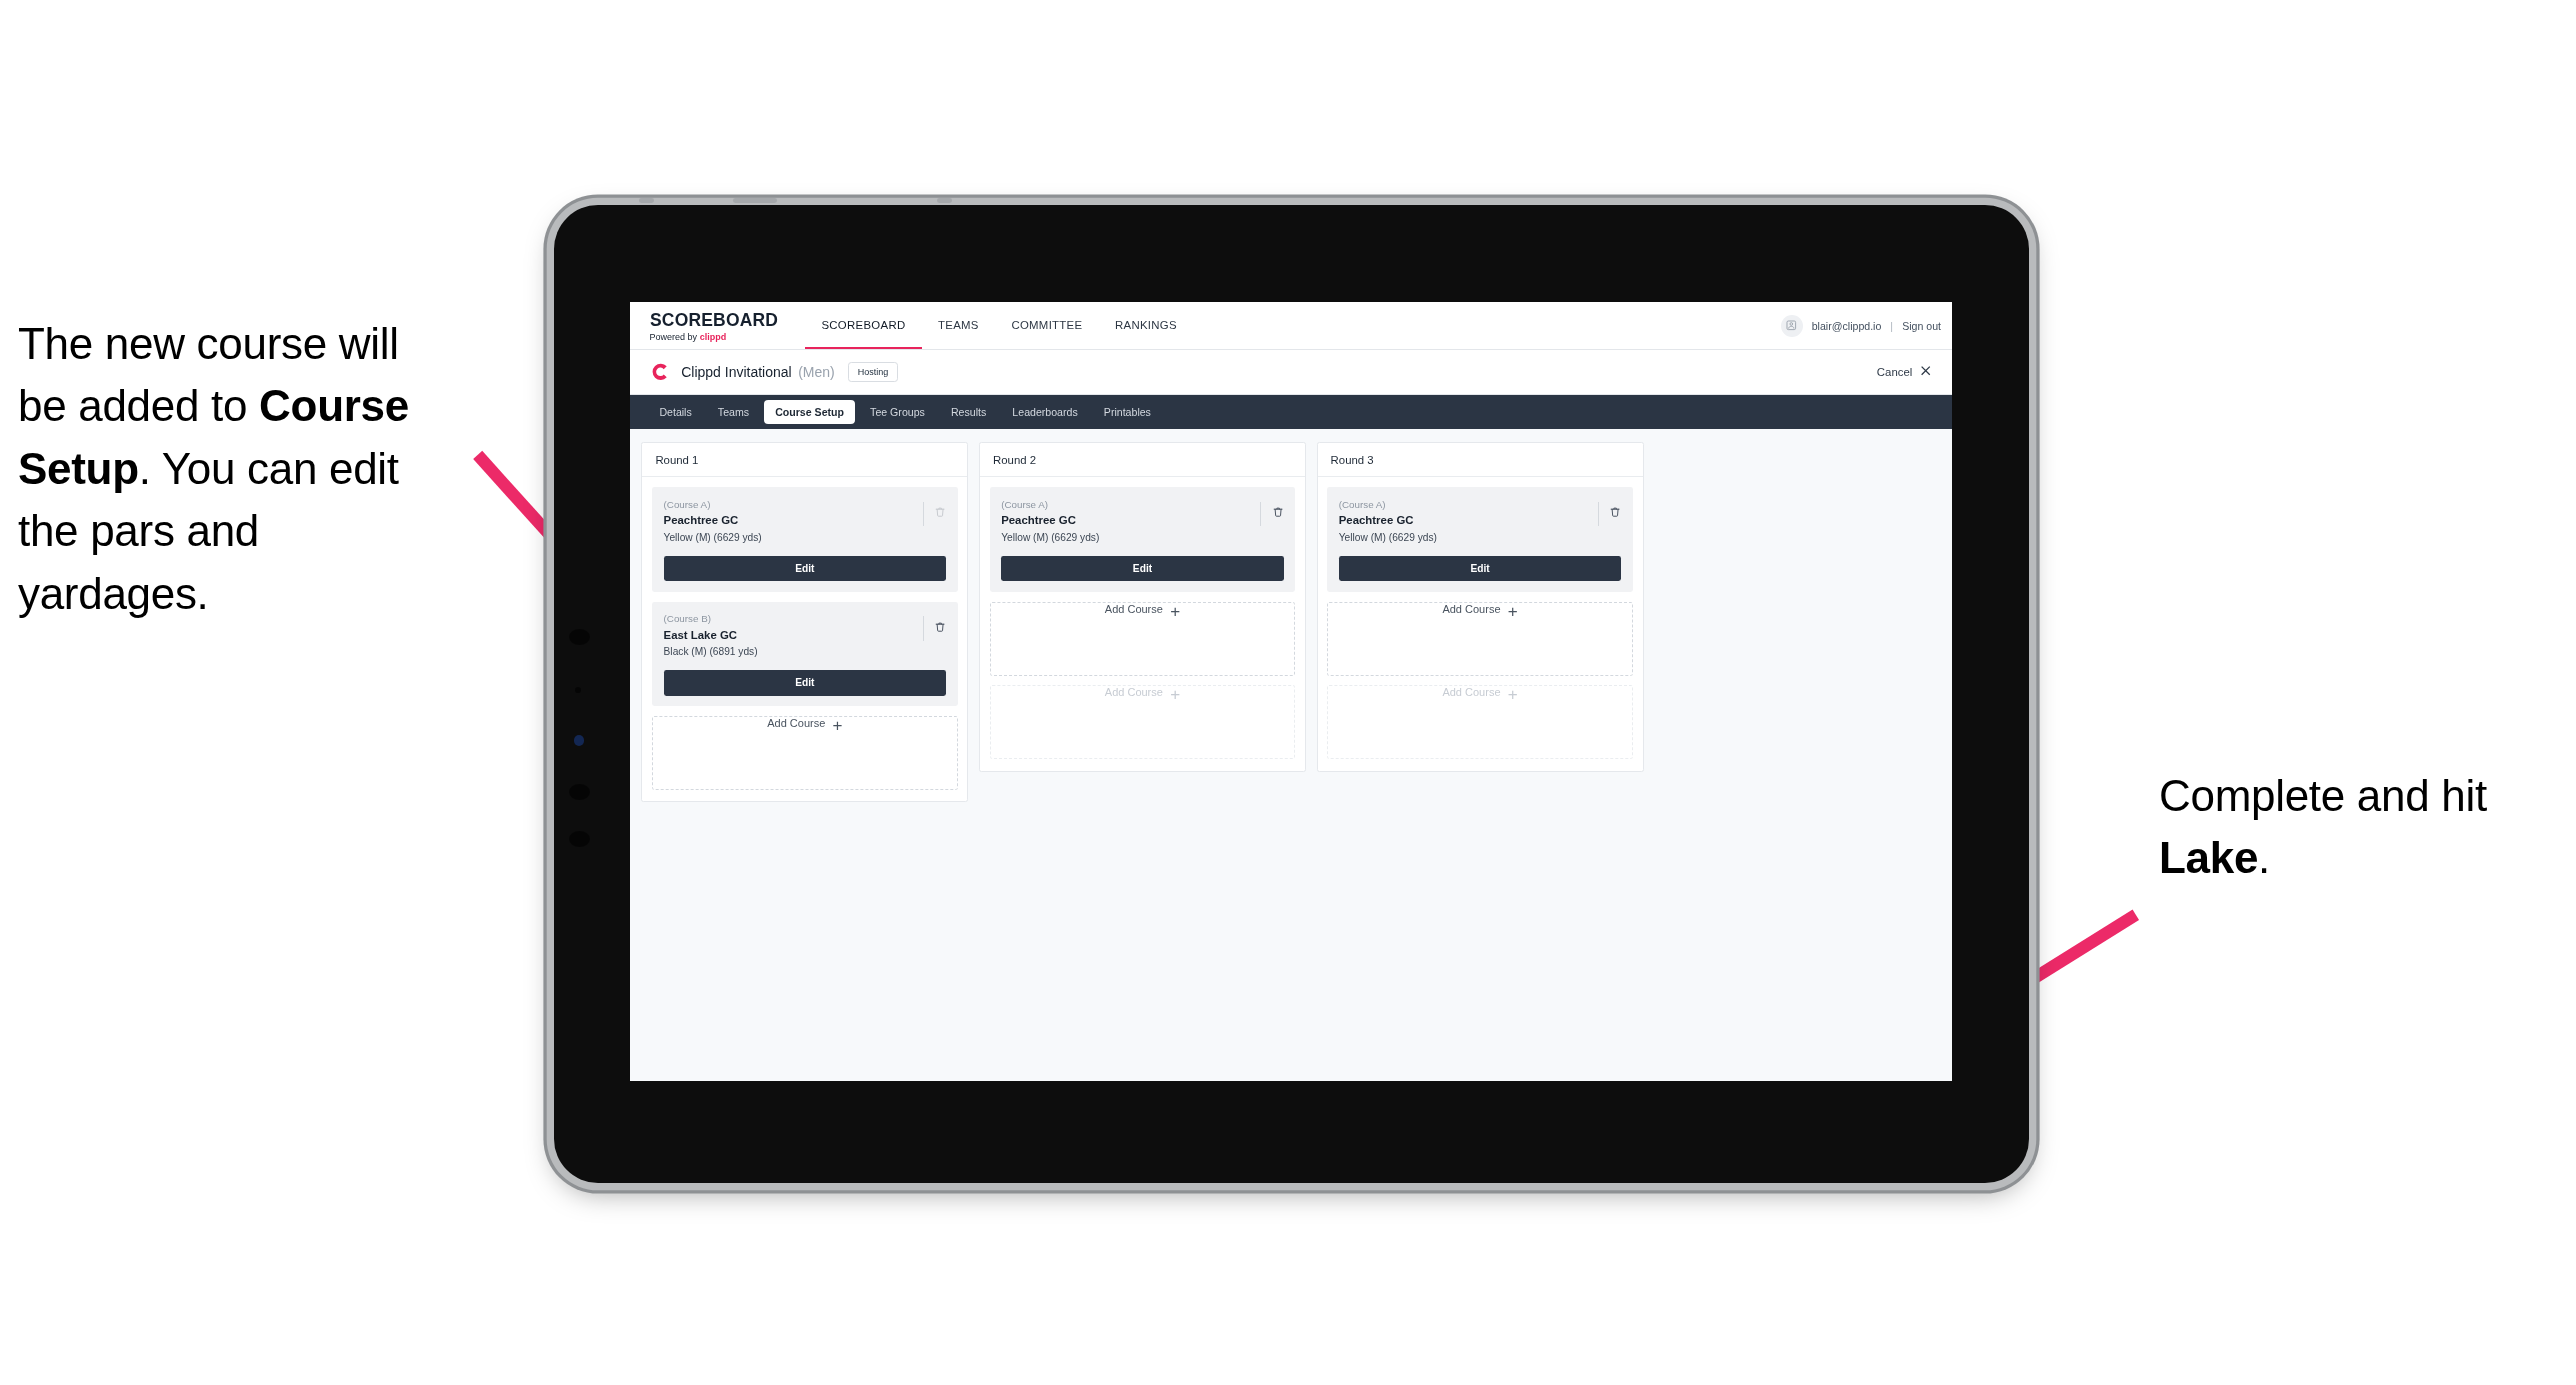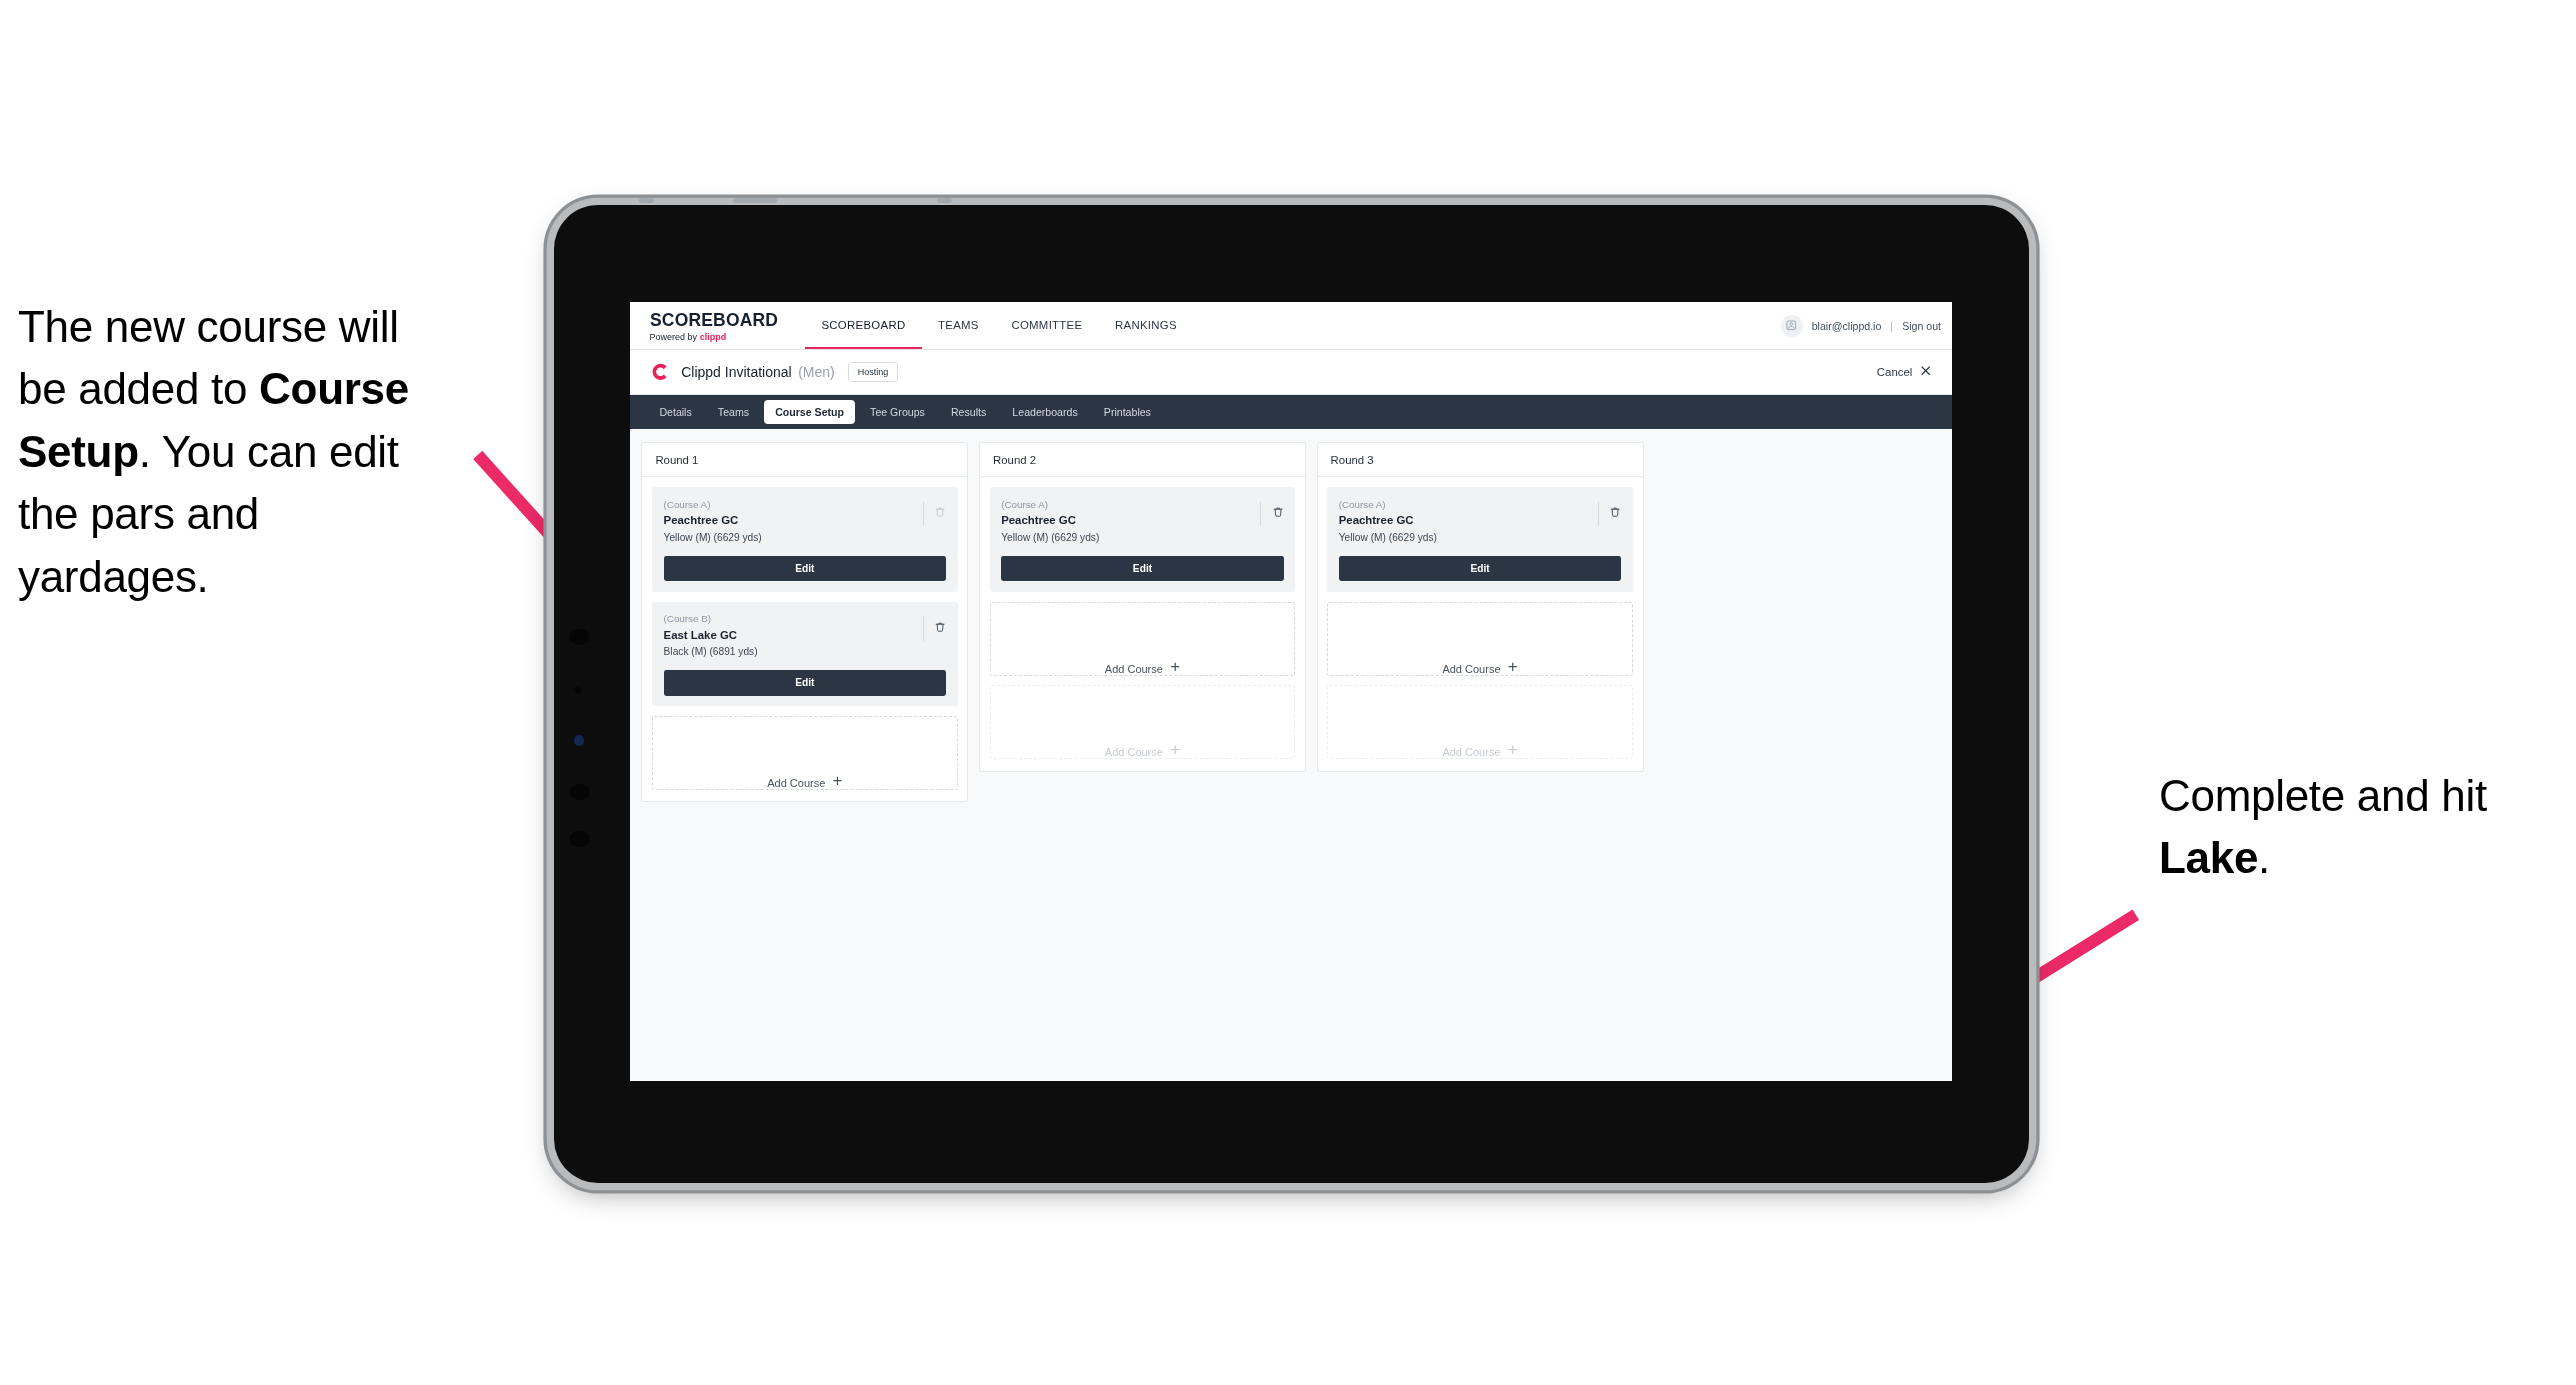--- a/index.html
+++ b/index.html
@@ -14,21 +14,21 @@
   
   .annot{
     position:absolute;
     color:#000;
     font-size:44px;
     line-height:1.42;
     letter-spacing:-0.3px;
     font-family:"Liberation Sans", sans-serif;
   }
   .annot b{font-weight:700;}
-  #annot-left{left:18px;top:296px;width:408px;}
+  #annot-left{left:18px;top:313px;width:408px;}
   #annot-right{left:2159px;top:765px;width:399px;}
 
   
   .arrow-svg{position:absolute;left:0;top:0;width:2576px;height:1386px;pointer-events:none;}
 
   
   #tablet{
     position:absolute;
     left:554px;top:205px;
     width:1475px;height:978px;
@@ -160,21 +160,21 @@
   .edit-btn{
     margin-top:9.8px;display:block;width:100%;
     background:#2b3544;color:#fff;border:none;
     border-radius:2.4px;padding:7.3px 0;
     font-size:10.2px;font-weight:700;cursor:pointer;
     font-family:"Liberation Sans", sans-serif;
   }
 
   .add-card{
     border:0.8px dashed #d3d8de;border-radius:2.4px;
-    height:72px;display:flex;align-items:flex-end;justify-content:center;
+    height:72px;display:flex;align-items:flex-start;justify-content:center;
     gap:7.3px;font-size:11px;color:#49535f;cursor:pointer;background:#fff;
   }
   .add-card.dim{color:#c7ccd3;border-color:#eaedf0;cursor:default;}
   .add-card .plus{font-size:17px;line-height:1;font-weight:400;}
 </style>
 </head>
 <body>
 
 <div class="annot" id="annot-left"><span>The new course will be added to </span><b>Course Setup</b><span>. You can edit the pars and yardages.</span></div>
 

